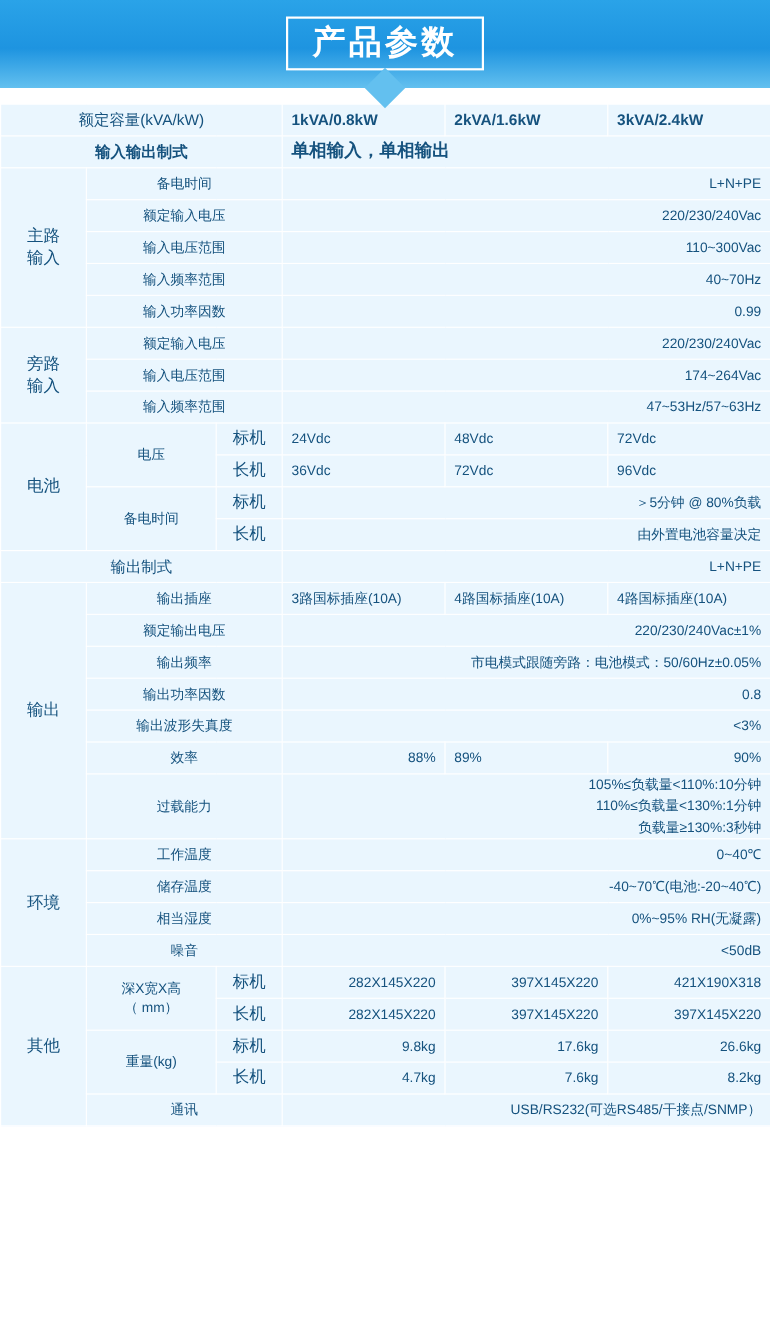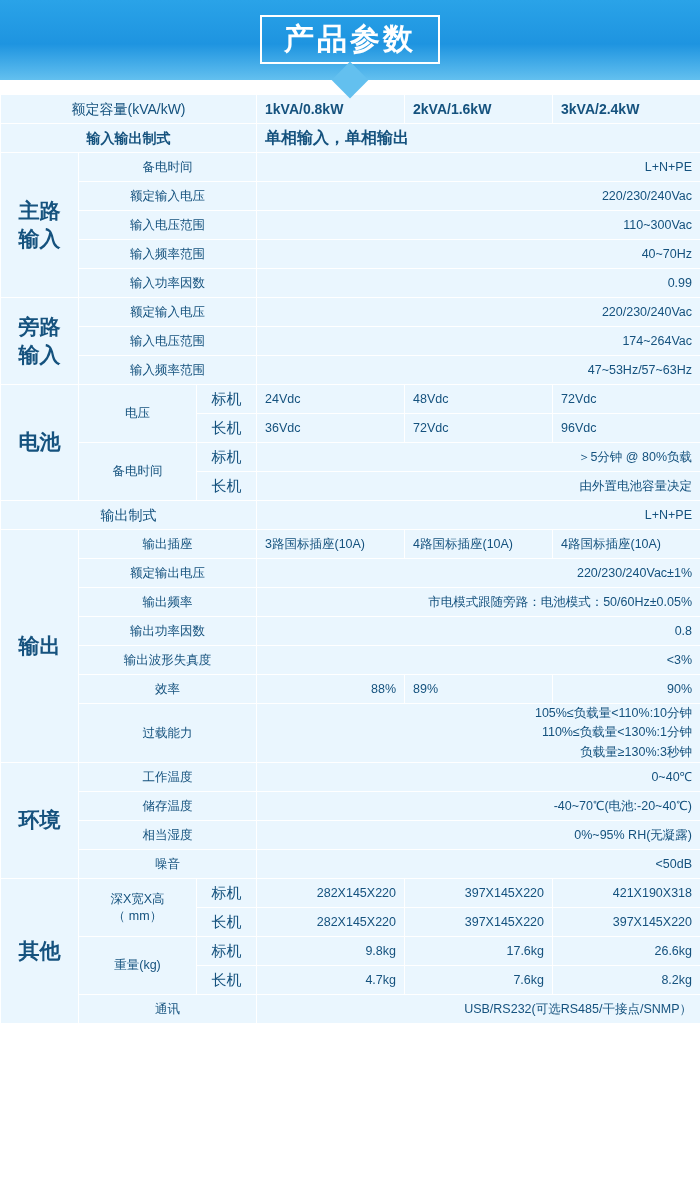--- a/index.html
+++ b/index.html
@@ -78,22 +78,22 @@
   td.hdr-left {
     background: #d9effd;
     text-align: center;
     font-weight: normal;
     font-size: 14px;
     margin-left: 24px;
   }
   td.grp {
     background: #d9effd;
     text-align: center;
-    font-weight: bold;
-    font-size: 21px;
+    font-weight: normal;
+    font-size: 15px;
     width: 78px;
   }
   td.sub {
     background: #e3f3fd;
     text-align: center;
     width: 118px;
     font-size: 12.5px;
   }
   td.sub2 {
     background: #e3f3fd;

